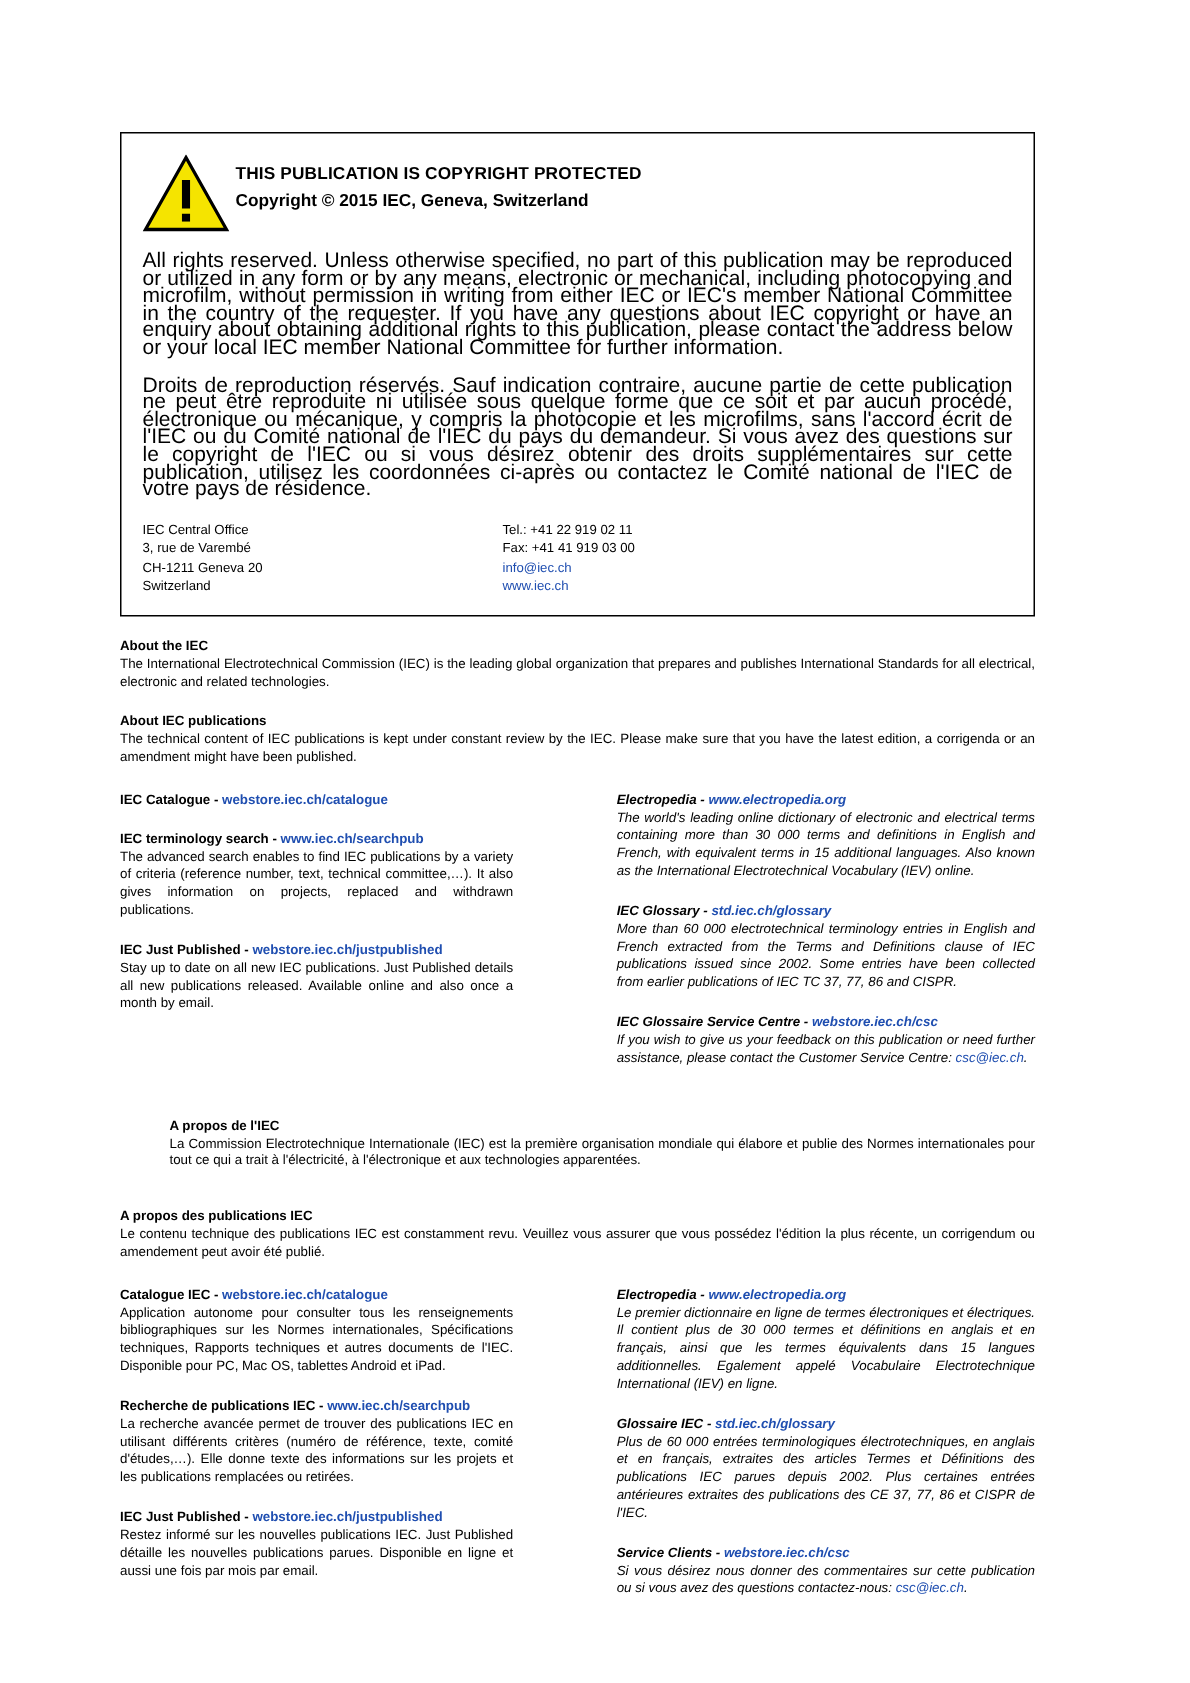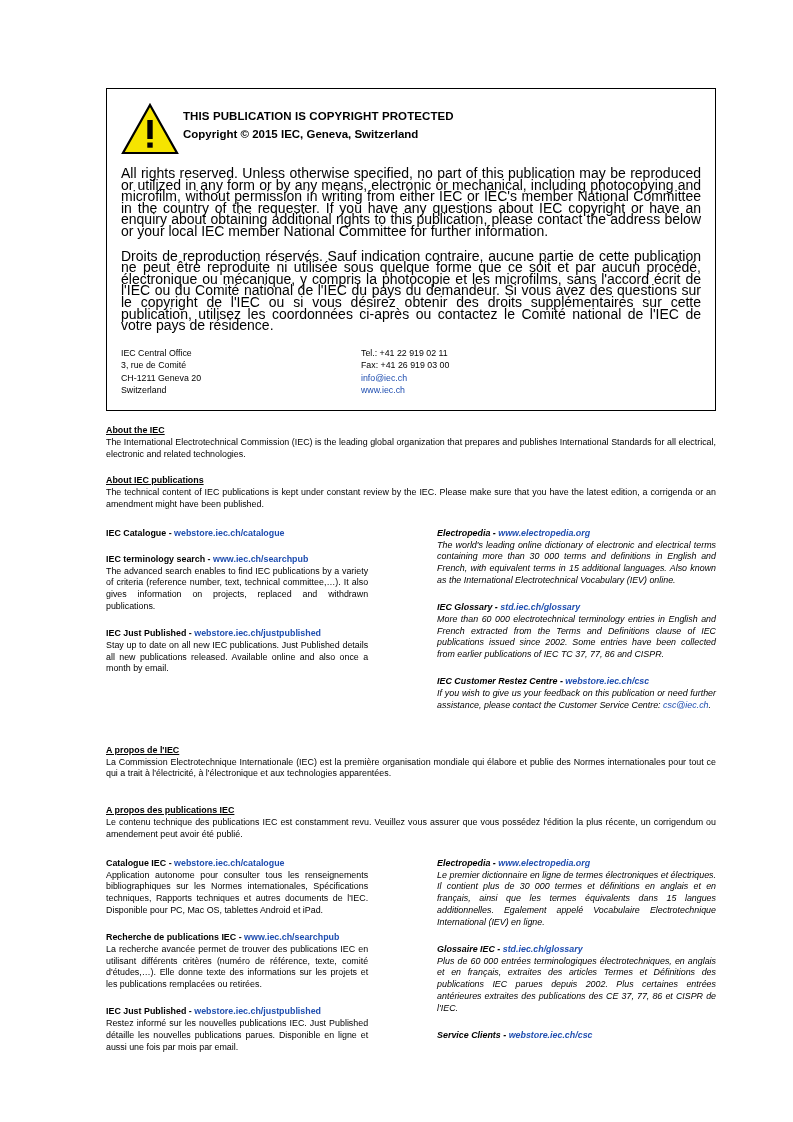--- a/index.html
+++ b/index.html
@@ -10,21 +10,21 @@
   body {
     width: 793px;
     height: 1122px;
     font-family: "Liberation Sans", sans-serif;
     color: #000000;
     position: relative;
     overflow: hidden;
   }
   .page {
     position: absolute;
-    left: 106px;
+    left: 80px;
     top: 88px;
     width: 610px;
   }
 
   
   .copyright-box {
     border: 1px solid #000;
     padding: 12px 14px 14px 14px;
     box-sizing: border-box;
   }
@@ -73,21 +73,20 @@
   }
 
   
   .sect {
     margin-top: 13px;
   }
   .sect-head {
     font-size: 8.9px;
     font-weight: bold;
     line-height: 12px;
-    text-decoration: underline;
   }
   .sect-body {
     font-size: 8.9px;
     line-height: 11.8px;
     text-align: justify;
     margin-top: 1px;
   }
 
   
   .cols {
@@ -106,21 +105,21 @@
     font-size: 8.9px;
     font-weight: bold;
     line-height: 12px;
     margin-bottom: 1px;
   }
   .item-body {
     font-size: 8.9px;
     line-height: 11.8px;
     text-align: justify;
   }
-  .fr-block { margin-top: 18px; }
+  .fr-block { margin-top: 18px; margin-left: 33px; }
   .fr-sect { margin-top: 24px; }
 </style>
 </head>
 <body>
 
 <div class="page">
 
   <div class="copyright-box">
     <div class="cb-head">
       <div class="warn-icon">
@@ -135,27 +134,27 @@
         <div class="cb-sub">Copyright © 2015 IEC, Geneva, Switzerland</div>
       </div>
     </div>
 
     <div class="cb-para">All rights reserved. Unless otherwise specified, no part of this publication may be reproduced or utilized in any form or by any means, electronic or mechanical, including photocopying and microfilm, without permission in writing from either IEC or IEC's member National Committee in the country of the requester. If you have any questions about IEC copyright or have an enquiry about obtaining additional rights to this publication, please contact the address below or your local IEC member National Committee for further information.</div>
     <div class="cb-para">Droits de reproduction réservés. Sauf indication contraire, aucune partie de cette publication ne peut être reproduite ni utilisée sous quelque forme que ce soit et par aucun procédé, électronique ou mécanique, y compris la photocopie et les microfilms, sans l'accord écrit de l'IEC ou du Comité national de l'IEC du pays du demandeur. Si vous avez des questions sur le copyright de l'IEC ou si vous désirez obtenir des droits supplémentaires sur cette publication, utilisez les coordonnées ci-après ou contactez le Comité national de l'IEC de votre pays de résidence.</div>
 
     <div class="cb-addr">
       <div class="cb-addr-col1">
         <div>IEC Central Office</div>
-        <div>3, rue de Comité</div>
+        <div>3, rue de Varembé</div>
         <div>CH-1211 Geneva 20</div>
         <div>Switzerland</div>
       </div>
       <div class="cb-addr-col2">
         <div>Tel.: +41 22 919 02 11</div>
-        <div>Fax: +41 26 919 03 00</div>
+        <div>Fax: +41 41 919 03 00</div>
         <div><a class="link" href="#">info@iec.ch</a></div>
         <div><a class="link" href="#">www.iec.ch</a></div>
       </div>
     </div>
   </div>
 
   <div class="sect">
     <div class="sect-head">About the IEC</div>
     <div class="sect-body">The International Electrotechnical Commission (IEC) is the leading global organization that prepares and publishes International Standards for all electrical, electronic and related technologies.</div>
   </div>
@@ -201,21 +200,21 @@
 
       <div class="item">
         <div class="item-head">
           <span>IEC Glossary - </span><a class="link" href="#">std.iec.ch/glossary</a>
         </div>
         <div class="item-body">More than 60 000 electrotechnical terminology entries in English and French extracted from the Terms and Definitions clause of IEC publications issued since 2002. Some entries have been collected from earlier publications of IEC TC 37, 77, 86 and CISPR.</div>
       </div>
 
       <div class="item">
         <div class="item-head">
-          <span>IEC Customer Restez Centre - </span><a class="link" href="#">webstore.iec.ch/csc</a>
+          <span>IEC Glossaire Service Centre - </span><a class="link" href="#">webstore.iec.ch/csc</a>
         </div>
         <div class="item-body">
           <span>If you wish to give us your feedback on this publication or need further assistance, please contact the Customer Service Centre: </span><a class="link" href="#">csc@iec.ch</a><span>.</span>
         </div>
       </div>
 
     </div>
   </div>
 
   <div class="fr-block">
@@ -267,18 +266,21 @@
         <div class="item-head">
           <span>Glossaire IEC - </span><a class="link" href="#">std.iec.ch/glossary</a>
         </div>
         <div class="item-body">Plus de 60 000 entrées terminologiques électrotechniques, en anglais et en français, extraites des articles Termes et Définitions des publications IEC parues depuis 2002. Plus certaines entrées antérieures extraites des publications des CE 37, 77, 86 et CISPR de l'IEC.</div>
       </div>
 
       <div class="item">
         <div class="item-head">
           <span>Service Clients - </span><a class="link" href="#">webstore.iec.ch/csc</a>
         </div>
+        <div class="item-body">
+          <span>Si vous désirez nous donner des commentaires sur cette publication ou si vous avez des questions contactez-nous: </span><a class="link" href="#">csc@iec.ch</a><span>.</span>
+        </div>
       </div>
 
     </div>
   </div>
 
 </div>
 
 </body></html>

